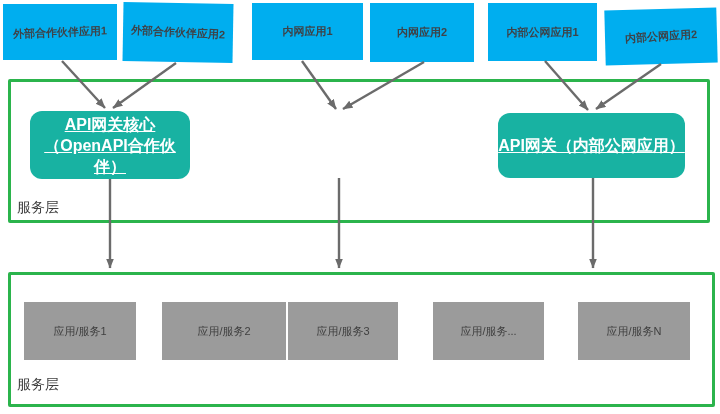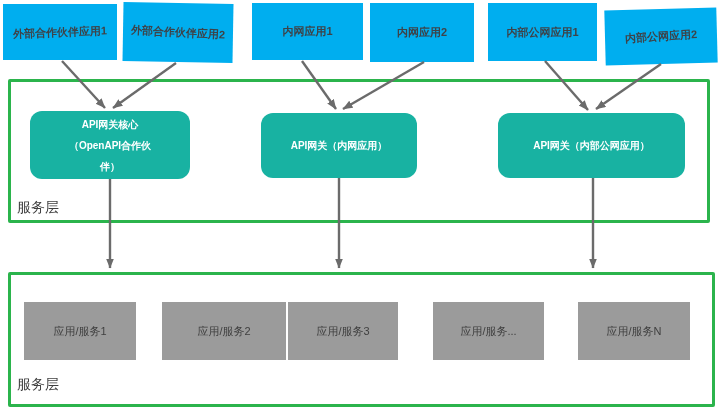--- a/index.html
+++ b/index.html
@@ -56,28 +56,29 @@
   }
   .layer-gateway .layer-label { bottom: 3px; }
   .layer-service .layer-label { bottom: 10px; }
 
   
   .gw {
     position: absolute;
     background: var(--gateway-box, #18B2A2);
     border-radius: 12px;
     color: var(--gateway-text, #FFFFFF);
-    font-size: 10px;
+    font-size: 16px;
     font-weight: bold;
     display: flex;
     flex-direction: column;
     align-items: center;
     justify-content: center;
     text-align: center;
     line-height: 21px;
+    text-decoration: underline;
   }
   .gw div { white-space: nowrap; }
   .gw1 { left: 30px;  top: 111px; width: 160px; height: 68px; }
   .gw2 { left: 261px; top: 113px; width: 156px; height: 65px; }
   .gw3 { left: 498px; top: 113px; width: 187px; height: 65px; }
 
   
   .svc {
     position: absolute;
     top: 302px;
@@ -133,23 +134,20 @@
 
   <div class="layer layer-gateway">
     <span class="layer-label">服务层</span>
   </div>
 
   <div class="gw gw1">
     <div>API网关核心</div>
     <div>（OpenAPI合作伙</div>
     <div>伴）</div>
   </div>
-  <div class="gw gw2">
-    <div>API网关（内网应用）</div>
-  </div>
   <div class="gw gw3">
     <div>API网关（内部公网应用）</div>
   </div>
 
   <div class="layer layer-service">
     <span class="layer-label">服务层</span>
   </div>
 
   <div class="svc s1">
     <span>应用/服务1</span>

